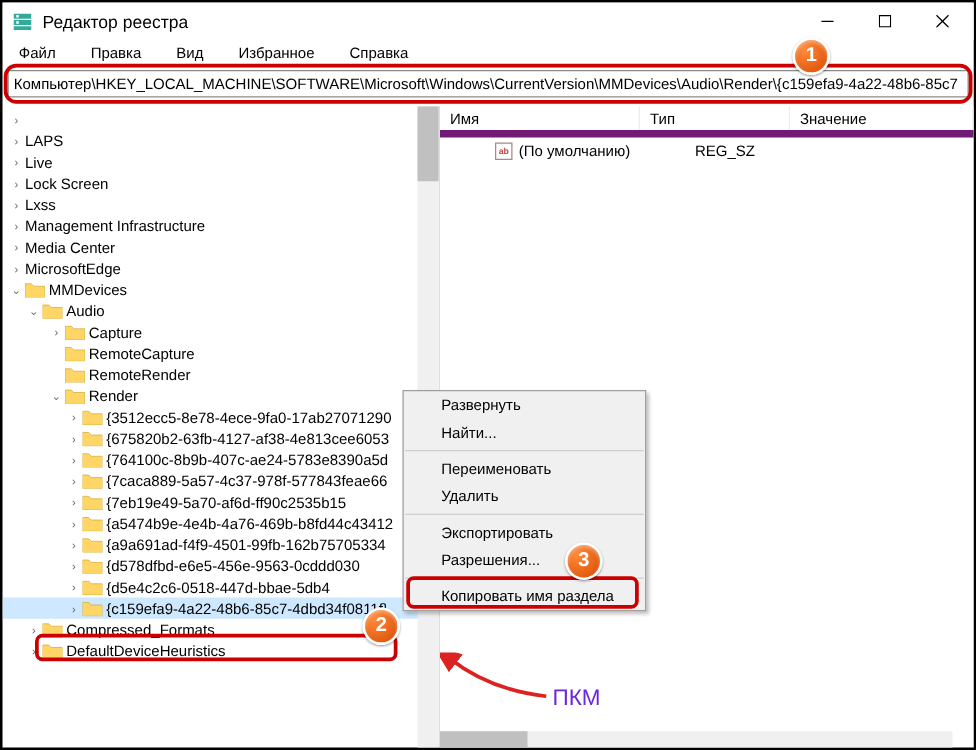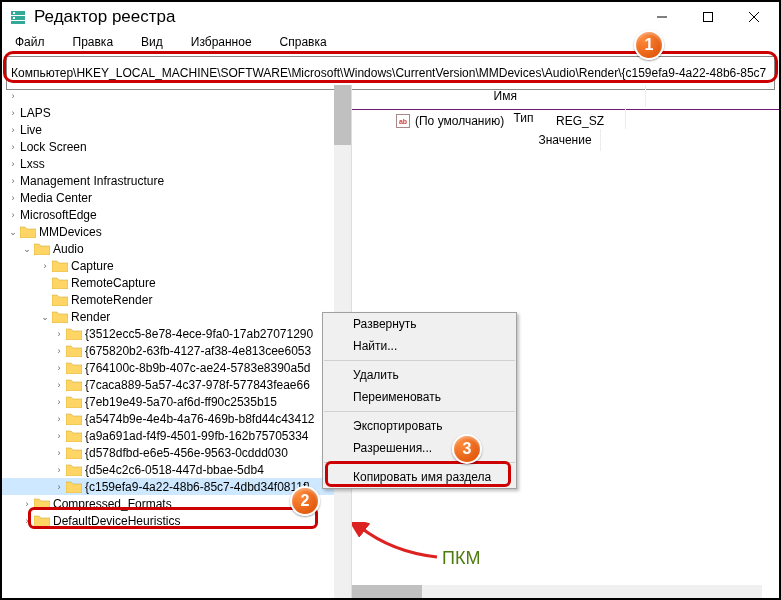--- a/index.html
+++ b/index.html
@@ -1,52 +1,52 @@
 <!DOCTYPE html>
 <html><head>
 <meta charset="utf-8">
 <style>
 * { margin: 0; padding: 0; box-sizing: border-box; font-family: "Segoe UI", Tahoma, sans-serif; font-size: 12px; }
 body { background: #fff; width: 781px; height: 600px; position: relative; overflow: hidden; border: 2px solid #000; }
 .titlebar { height: 30px; display: flex; align-items: center; padding: 0 2px; background: #fff; }
 .titlebar .icon { width: 16px; height: 16px; margin: 0 8px 0 6px; }
-.titlebar .title { flex: 1; font-size: 17px; }
+.titlebar .title { flex: 1; font-size: 14px; }
 .winbtns { display: flex; }
 .winbtn { width: 46px; height: 30px; display: flex; align-items: center; justify-content: center; }
 .menubar { height: 20px; display: flex; align-items: center; padding: 0 6px; gap: 14px; }
 .menuitem { padding: 2px 7px; }
 .addressbar-wrap { position: relative; height: 27px; margin: 2px 4px 4px 4px; }
-.addressbar { width: 100%; height: 22px; border: 1px solid #888; padding: 16px 4px; font-size: 12px; position: relative; top: 2px; }
+.addressbar { width: 100%; height: 22px; border: 1px solid #888; padding: 4px 4px; font-size: 12px; position: relative; top: 2px; }
 .highlight1 { position: absolute; border: 3px solid #c00; border-radius: 10px; pointer-events: none; }
 .addr-high { left: -3px; right: -3px; top: -3px; height: 32px; }
 .content { display: flex; height: calc(600px - 30px - 20px - 31px - 2px); }
 .treepane { width: 350px; border-right: 1px solid #ddd; position: relative; overflow: hidden; }
 .tree-scroll { position: absolute; right: 0; top: 0; bottom: 0; width: 17px; background: #f0f0f0; }
 .tree-thumb { position: absolute; top: 0; width: 100%; height: 60px; background: #c0c0c0; }
 .tree { padding: 2px 0; }
 .tree-row { height: 17px; display: flex; align-items: center; white-space: nowrap; padding-left: 4px; position: relative; }
 .tw { display: inline-flex; align-items: center; justify-content: center; width: 14px; height: 14px; color: #666; font-size: 9px; }
 .fld { width: 16px; height: 13px; margin-right: 3px; display: inline-block; }
 .fld svg { display: block; }
 .valpane { flex: 1; position: relative; }
-.val-header { height: 25px; border-bottom: 1px solid #701a75; display: flex; align-items: center; flex-direction: column; }
+.val-header { height: 25px; border-bottom: 6px solid #701a75; display: flex; align-items: center; }
 .val-col { padding: 4px 8px; border-right: 1px solid #ececec; height: 100%; display: flex; align-items: center; }
 .val-row { display: flex; align-items: center; height: 20px; padding-top: 2px; padding-left: 36px; }
 .val-cell { padding: 1px 8px; display: flex; align-items: center; }
 .str-icon { width: 14px; height: 14px; background: #fff; border: 1px solid #a88; margin-right: 5px; display: inline-flex; align-items: center; justify-content: center; }
 .str-icon span { font-size: 7px; color: #c44; font-weight: bold; line-height: 1; }
 .ctxmenu { position: absolute; left: 320px; top: 310px; width: 195px; background: #f0f0f0; border: 1px solid #a0a0a0; box-shadow: 2px 2px 3px rgba(0,0,0,0.25); z-index: 50; }
 .ctx-item { height: 22px; display: flex; align-items: center; padding: 0 28px 0 30px; position: relative; white-space: nowrap; }
 .ctx-item .arrow { position: absolute; right: 10px; font-size: 9px; color: #333; }
 .ctx-sep { height: 1px; background: #d0d0d0; margin: 3px 1px; }
 .badge { position: absolute; width: 30px; height: 30px; border-radius: 50%; background: radial-gradient(circle at 30% 30%, #ff8a3a, #d84a00); color: #fff; font-weight: bold; font-size: 16px; display: flex; align-items: center; justify-content: center; border: 2px solid #fff; box-shadow: 0 1px 2px rgba(0,0,0,0.4), inset 0 2px 3px rgba(255,255,255,0.4); z-index: 100; }
 .sel-high { position: absolute; border: 3px solid #c00; border-radius: 6px; pointer-events: none; z-index: 60; }
 .perm-high { left: 323px; top: 459px; width: 186px; height: 26px; }
 .arrow-svg { position: absolute; left: 350px; top: 520px; z-index: 55; pointer-events: none; }
-.pkm-label { position: absolute; left: 440px; top: 546px; color: #4d7c0f; font-size: 18px; font-weight: 500; z-index: 55; }
+.pkm-label { position: absolute; left: 440px; top: 546px; color: #6d28d9; font-size: 18px; font-weight: 500; z-index: 55; }
 .scrollbar-bottom { position: absolute; left: 0; right: 17px; bottom: 0; height: 17px; background: #f0f0f0; }
 .scrollbar-bottom .hthumb { position: absolute; left: 0; width: 70px; height: 100%; background: #c0c0c0; }
 .tree-row.selected { background: #cde8ff; }
 .sel-item-high { left: 26px; top: 505px; width: 290px; height: 22px; }
 </style>
 </head>
 <body>
 
 <div class="titlebar">
   <span class="icon">
@@ -317,24 +317,24 @@
 
 <div class="ctxmenu">
   <div class="ctx-item">
       <span>Развернуть</span>
     </div>
   <div class="ctx-item">
       <span>Найти...</span>
     </div>
   <div class="ctx-sep"></div>
   <div class="ctx-item">
+      <span>Переименовать</span>
+    </div>
+  <div class="ctx-item">
       <span>Удалить</span>
-    </div>
-  <div class="ctx-item">
-      <span>Переименовать</span>
     </div>
   <div class="ctx-sep"></div>
   <div class="ctx-item">
       <span>Экспортировать</span>
     </div>
   <div class="ctx-item">
       <span>Разрешения...</span>
     </div>
   <div class="ctx-sep"></div>
   <div class="ctx-item">

